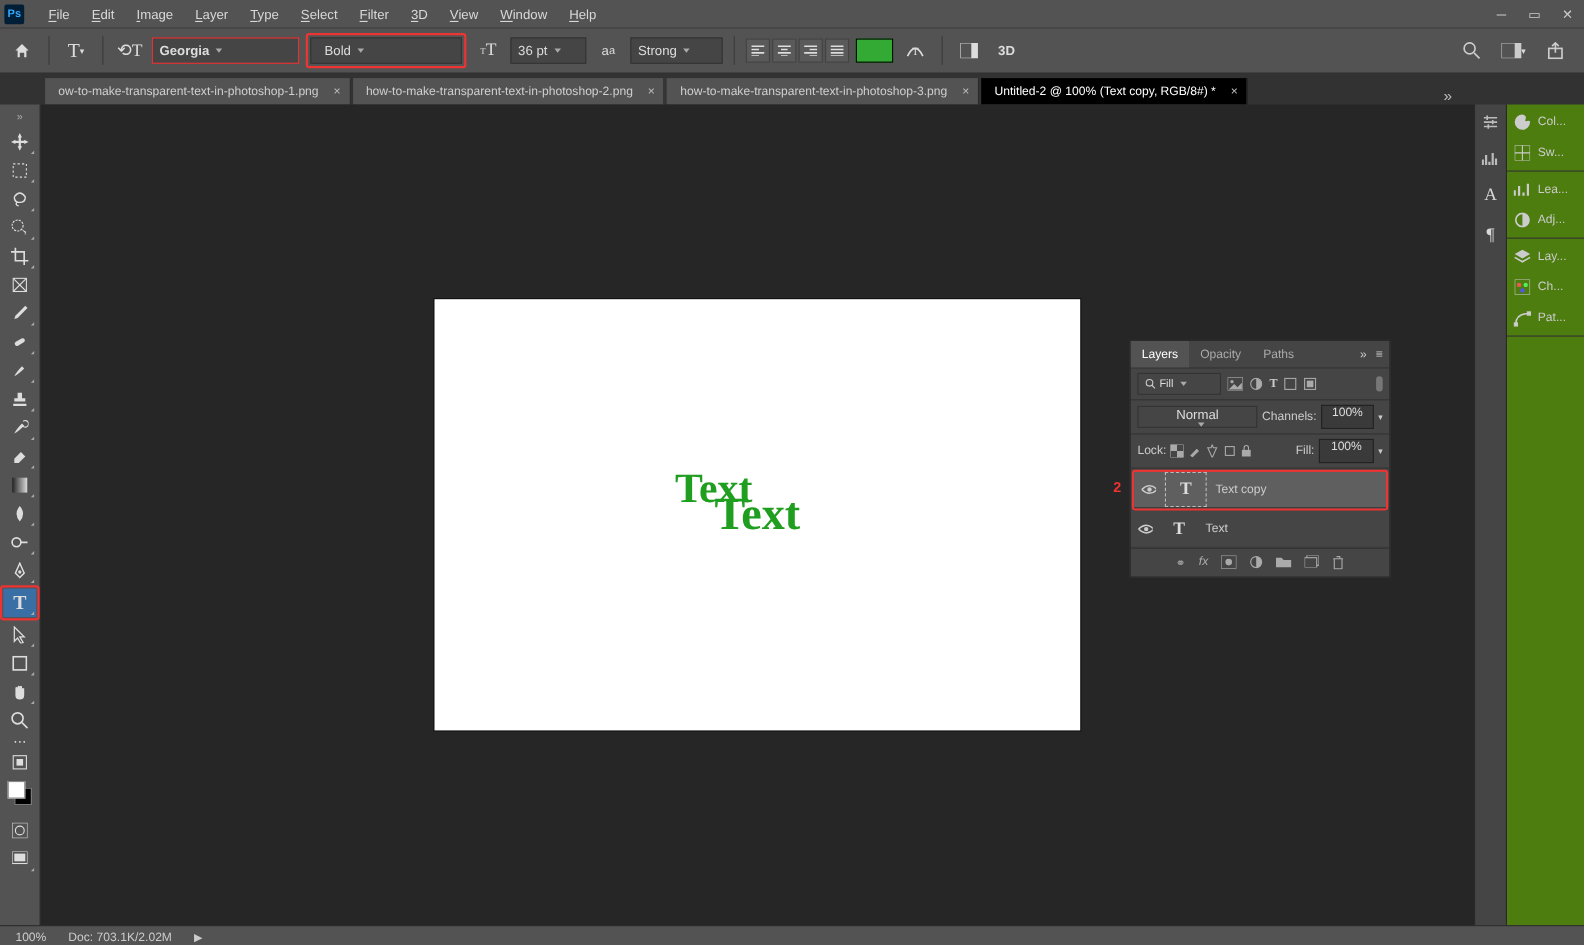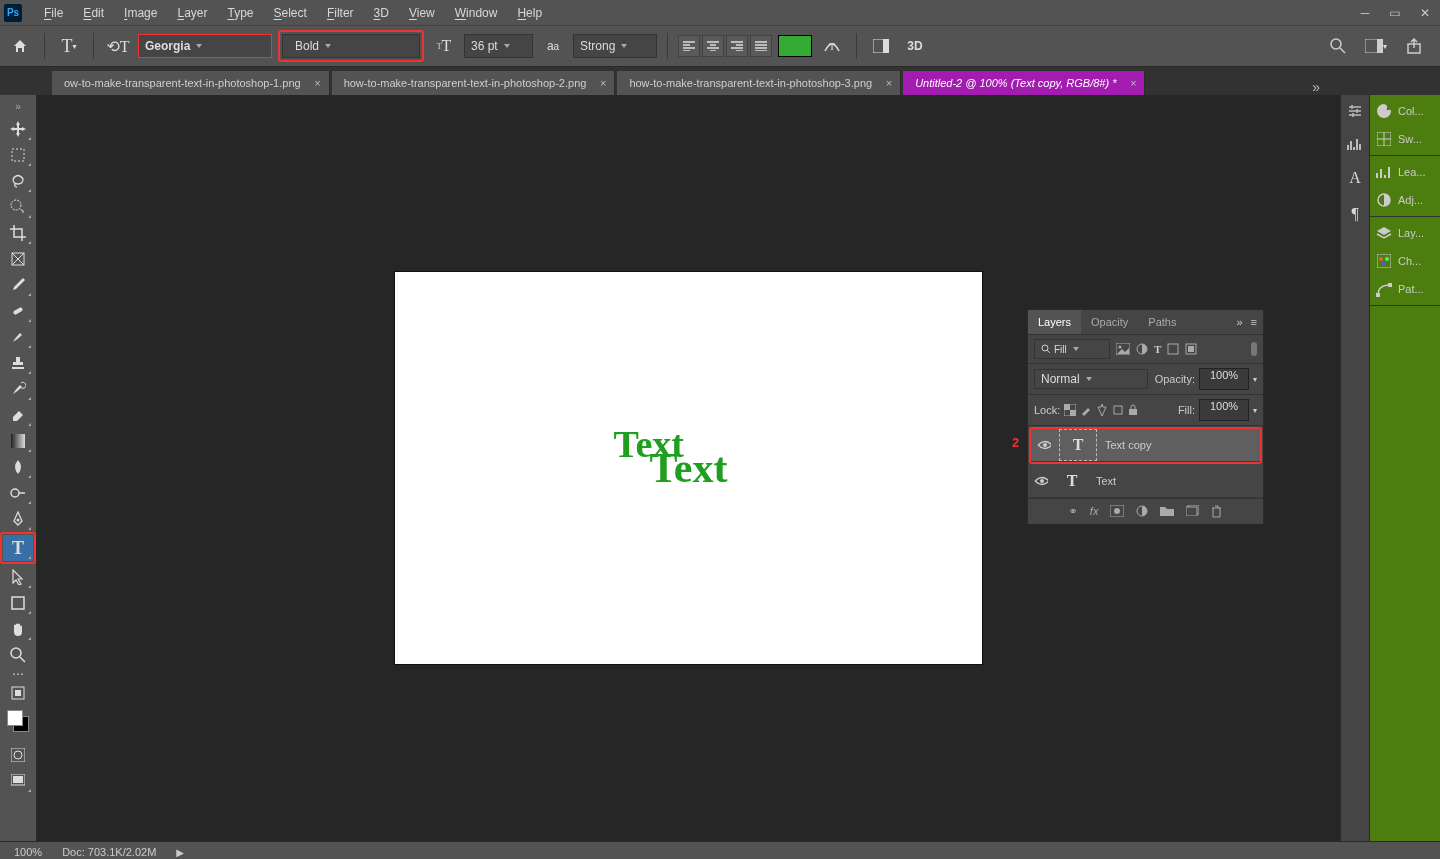--- a/index.html
+++ b/index.html
@@ -51,28 +51,28 @@
     width: 20px; height: 20px; background: #5a5a5a; border: 1px solid #424242;
     display: flex; align-items: center; justify-content: center;
   }
   .swatch {
     width: 32px; height: 20px; border: 1px solid #000;
   }
   .optbar-right { margin-left: auto; display: flex; align-items: center; gap: 10px; padding-right: 12px; }
 
   .tabbar {
     height: 28px; background: #323232;
-    display: flex; align-items: flex-end; padding-left: 52px;
+    display: flex; align-items: flex-end; padding-left: 41px;
   }
   .doc-tab {
     height: 24px; padding: 0 28px 0 12px; display: flex; align-items: center;
     font-size: 11px; color: #cfcfcf; background: #535353;
     border-right: 1px solid #2b2b2b; position: relative; margin-right: 2px;
   }
-  .doc-tab.active { background: #a21caf; color: #fff; font-style: italic; }
+  .doc-tab.active { background: #000000; color: #fff; }
   .doc-tab .close {
     position: absolute; right: 8px; top: 50%; transform: translateY(-50%);
     color: #bbb;
   }
   .tabbar-more { margin-left: auto; padding: 0 14px; color: #bbb; font-size: 14px; }
 
   .main { display: flex; height: calc(859px - 25px - 40px - 28px - 20px); }
   .toolbar-left {
     width: 36px; background: #535353; border-right: 1px solid #2a2a2a;
     display: flex; flex-direction: column; align-items: center; padding-top: 6px;
@@ -535,25 +535,25 @@
           </span>
         <span>
             <svg width="12" height="12">
               <rect x="1" y="1" width="10" height="10" fill="none" stroke="#aaa"></rect>
               <rect x="3" y="3" width="6" height="6" fill="#aaa"></rect>
             </svg>
           </span>
         <span style="margin-left:auto;width:6px;height:14px;background:#777;border-radius:3px;"></span>
       </div>
       <div class="layer-row">
-        <div class="dropdown" style="width:100px;height:18px;">
+        <div class="dropdown" style="width:100px;height:18px;flex-direction:column;">
           <span>Normal</span>
             <span class="caret"></span>
         </div>
-        <span style="margin-left:auto;">Opacity:</span>
+        <span style="margin-left:auto;">Channels:</span>
         <div class="small-input"><span>100%</span></div>
         <span style="font-size:8px;">▾</span>
       </div>
       <div class="layer-row">
         <span>Lock:</span>
         <span>
             <svg width="12" height="12">
               <rect width="12" height="12" fill="none" stroke="#aaa"></rect>
               <rect x="0" y="0" width="6" height="6" fill="#aaa"></rect>
               <rect x="6" y="6" width="6" height="6" fill="#aaa"></rect>

